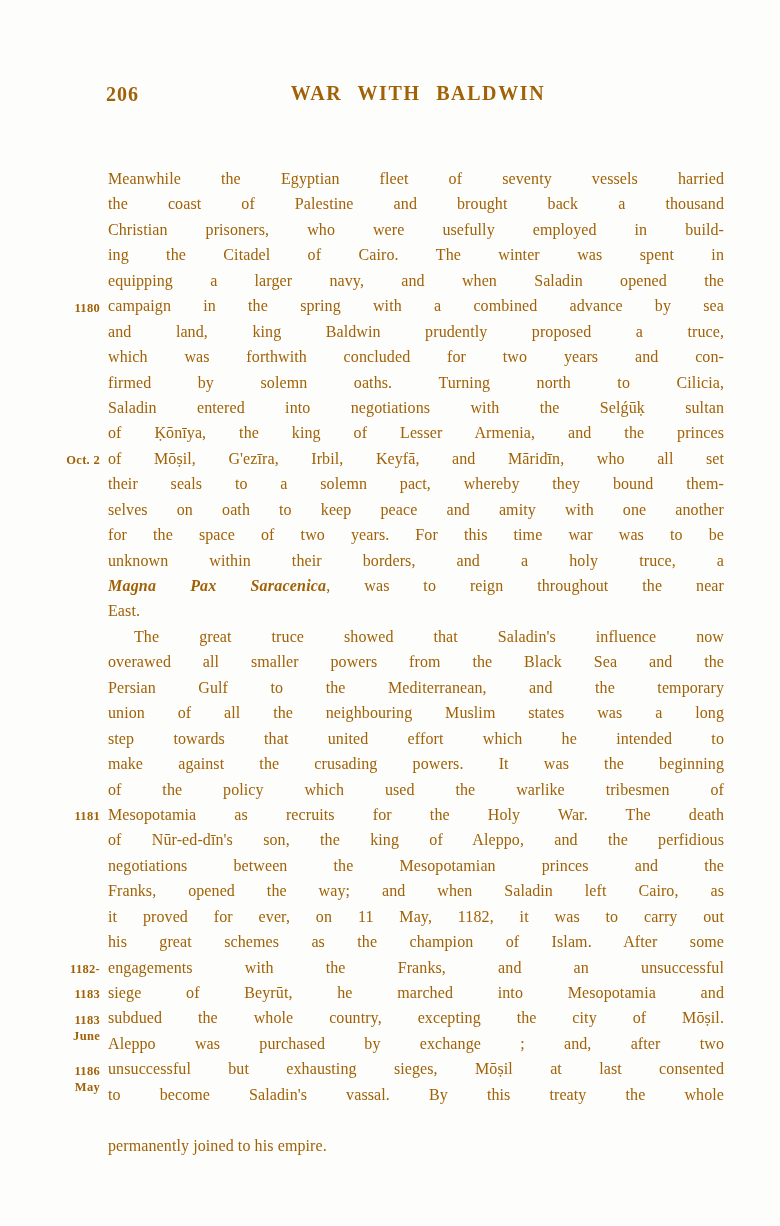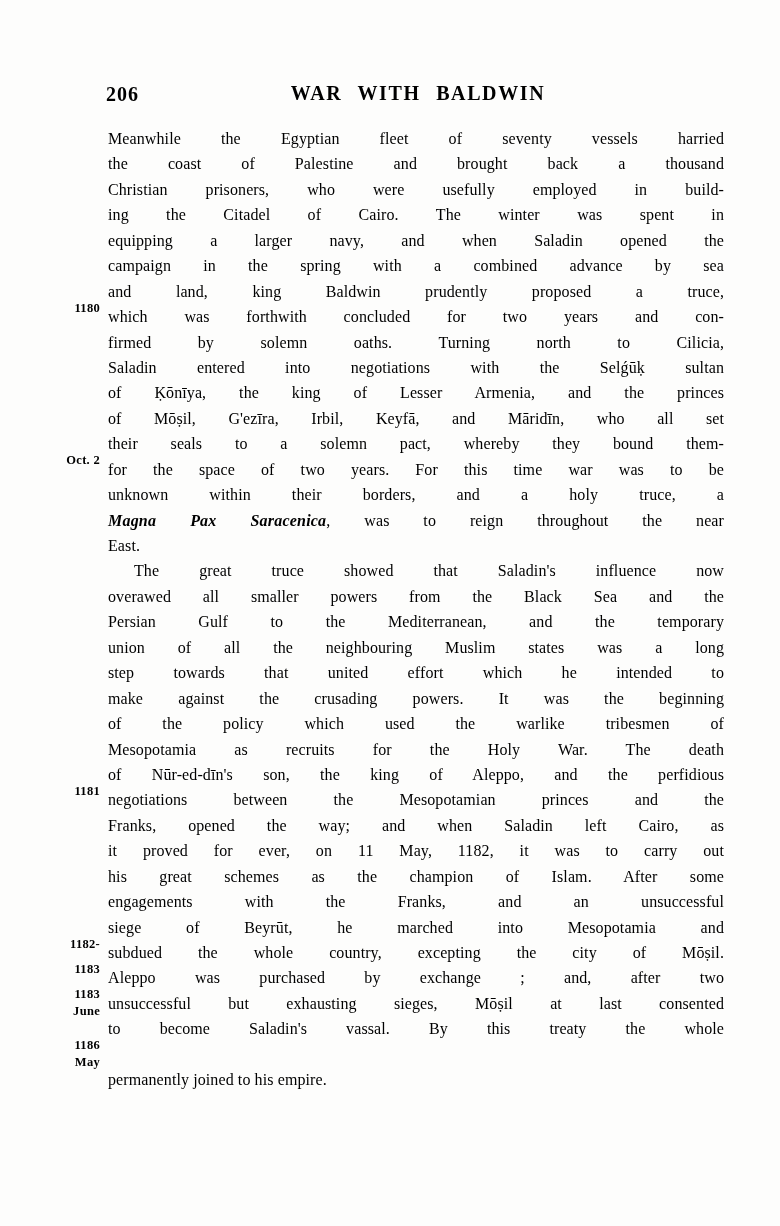--- a/index.html
+++ b/index.html
@@ -2,21 +2,21 @@
 <html><head>
 <meta charset="utf-8">
 <style>
   html, body { margin: 0; padding: 0; background: #ffffff; }
   .page {
     position: relative;
     width: 780px;
     height: 1226px;
     background: #fdfdfc;
     font-family: "Liberation Serif", "DejaVu Serif", serif;
-    color: #000000;
+    color: #a16207;
     overflow: hidden;
   }
   .header { position: absolute; top: 82px; left: 0; width: 780px; height: 26px; }
   .pagenum {
     position: absolute; left: 106px; top: 1px;
     font-weight: bold; font-size: 20px; letter-spacing: 1px;
   }
   .title {
     position: absolute; left: 110px; top: 0; width: 616px;
     text-align: center; font-weight: bold; font-size: 20px;
@@ -32,20 +32,21 @@
     font-size: 12.5px; font-weight: bold; line-height: 1;
     display: inline-block; padding-top: 7px; letter-spacing: 0.3px; margin-top: 16px;
   }
   .note.stack { padding-top: 0; transform: translateY(-2px); text-align: right; }
   .text {
     width: 616px; flex: none; box-sizing: border-box;
     font-size: 16px; line-height: 25.45px;
     text-align: justify; text-align-last: justify;
     letter-spacing: 0.1px;
     white-space: normal;
+    margin-top: 40px;
   }
   .text.last { text-align-last: left; }
   .text.indent { padding-left: 26px; }
   .text em { font-style: italic; font-weight: bold; letter-spacing: 0.2px; }
 </style>
 </head>
 <body>
 
 <div class="page">
   <div class="header">
@@ -100,20 +101,24 @@
       <div class="row">
         <div class="gutter"></div>
         <div class="text">of Mōṣil, G'ezīra, Irbil, Keyfā, and Māridīn, who all set</div>
       </div>
       <div class="row">
         <div class="gutter"><span class="note">Oct. 2</span></div>
         <div class="text">their seals to a solemn pact, whereby they bound them-</div>
       </div>
       <div class="row">
         <div class="gutter"></div>
+        <div class="text">selves on oath to keep peace and amity with one another</div>
+      </div>
+      <div class="row">
+        <div class="gutter"></div>
         <div class="text">for the space of two years. For this time war was to be</div>
       </div>
       <div class="row">
         <div class="gutter"></div>
         <div class="text">unknown within their borders, and a holy truce, a</div>
       </div>
       <div class="row">
         <div class="gutter"></div>
         <div class="text"><em>Magna Pax Saracenica</em><span>, was to reign throughout the near</span></div>
       </div>

